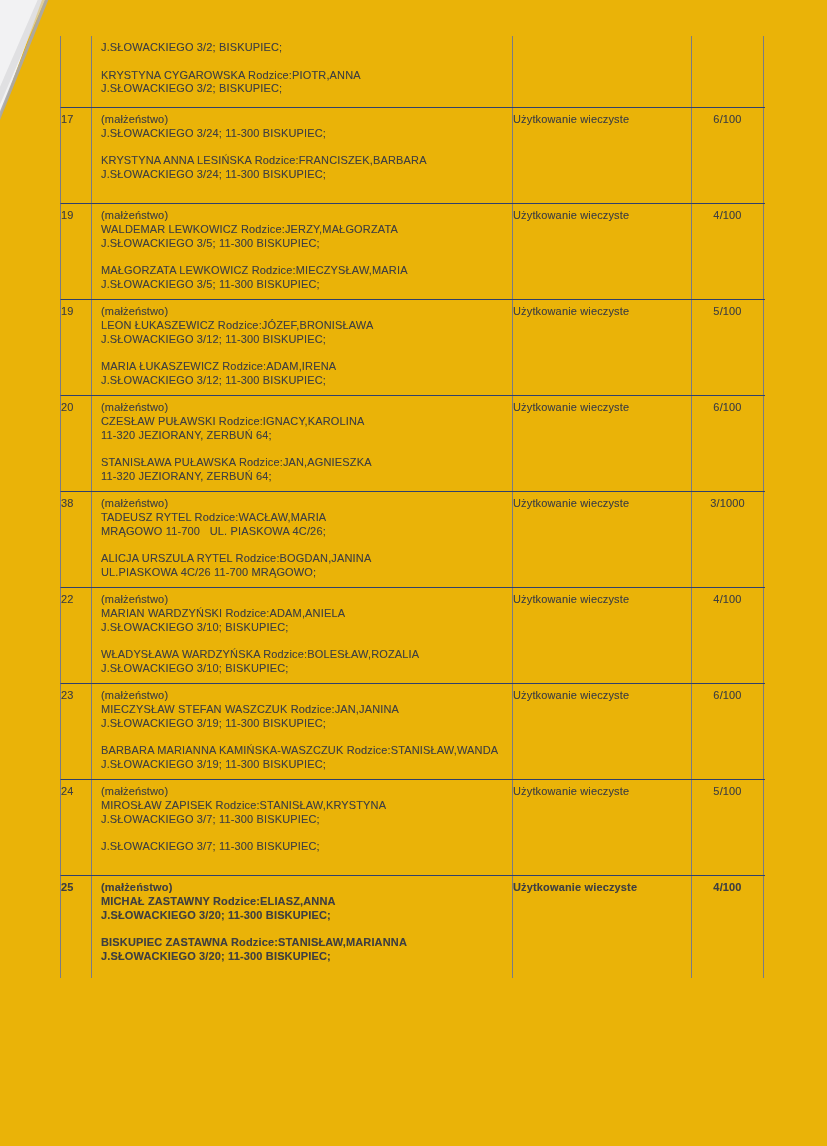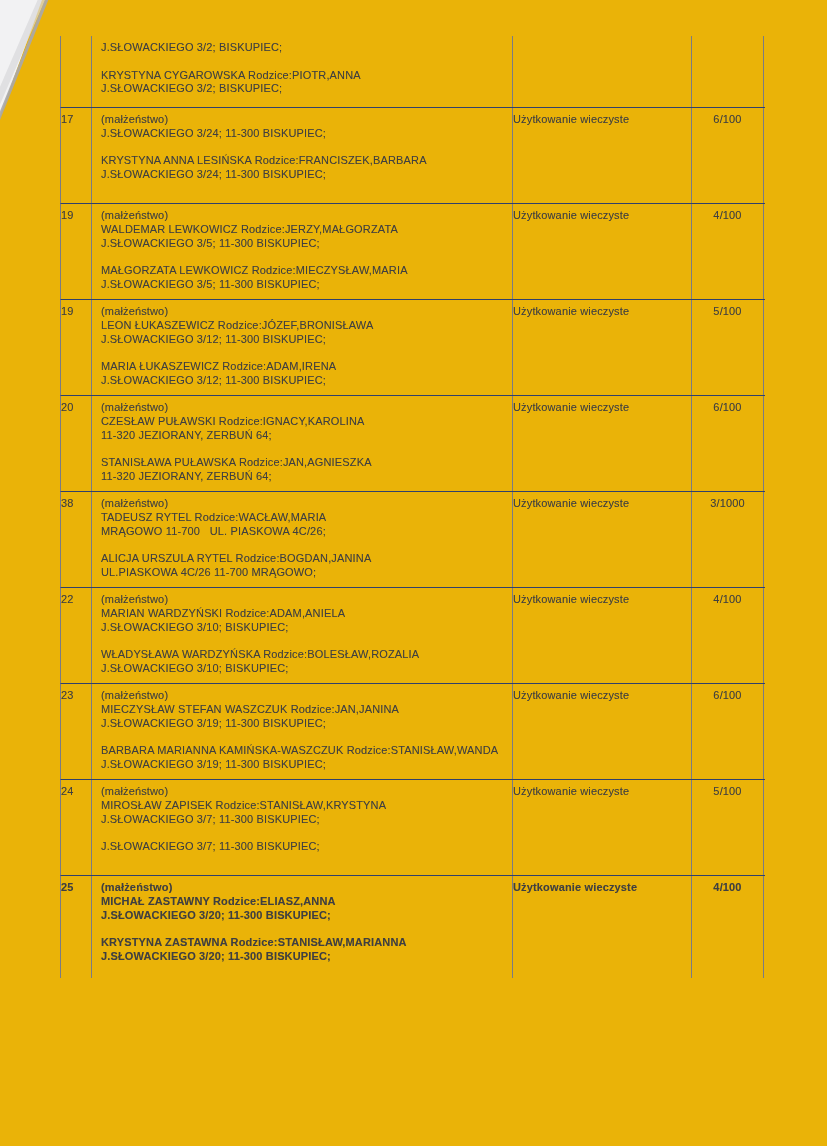--- a/index.html
+++ b/index.html
@@ -184,21 +184,21 @@
       <div class="c shr">5/100</div>
     </div>
 
     <div class="trow last ruled">
       <div class="c no">25</div>
       <div class="c det">
         <div class="ln">(małżeństwo)</div>
         <div class="ln">MICHAŁ ZASTAWNY Rodzice:ELIASZ,ANNA</div>
         <div class="ln">J.SŁOWACKIEGO 3/20; 11-300 BISKUPIEC;</div>
         <div class="ln"></div>
-        <div class="ln">KRYSTYNA ZASTAWNA Rodzice:STANISŁAW,MARIANNA</div>
+        <div class="ln">BISKUPIEC ZASTAWNA Rodzice:STANISŁAW,MARIANNA</div>
         <div class="ln">J.SŁOWACKIEGO 3/20; 11-300 BISKUPIEC;</div>
       </div>
       <div class="c lab">Użytkowanie wieczyste</div>
       <div class="c shr">4/100</div>
     </div>
 
   </div>
 </div>
 
 </body></html>

